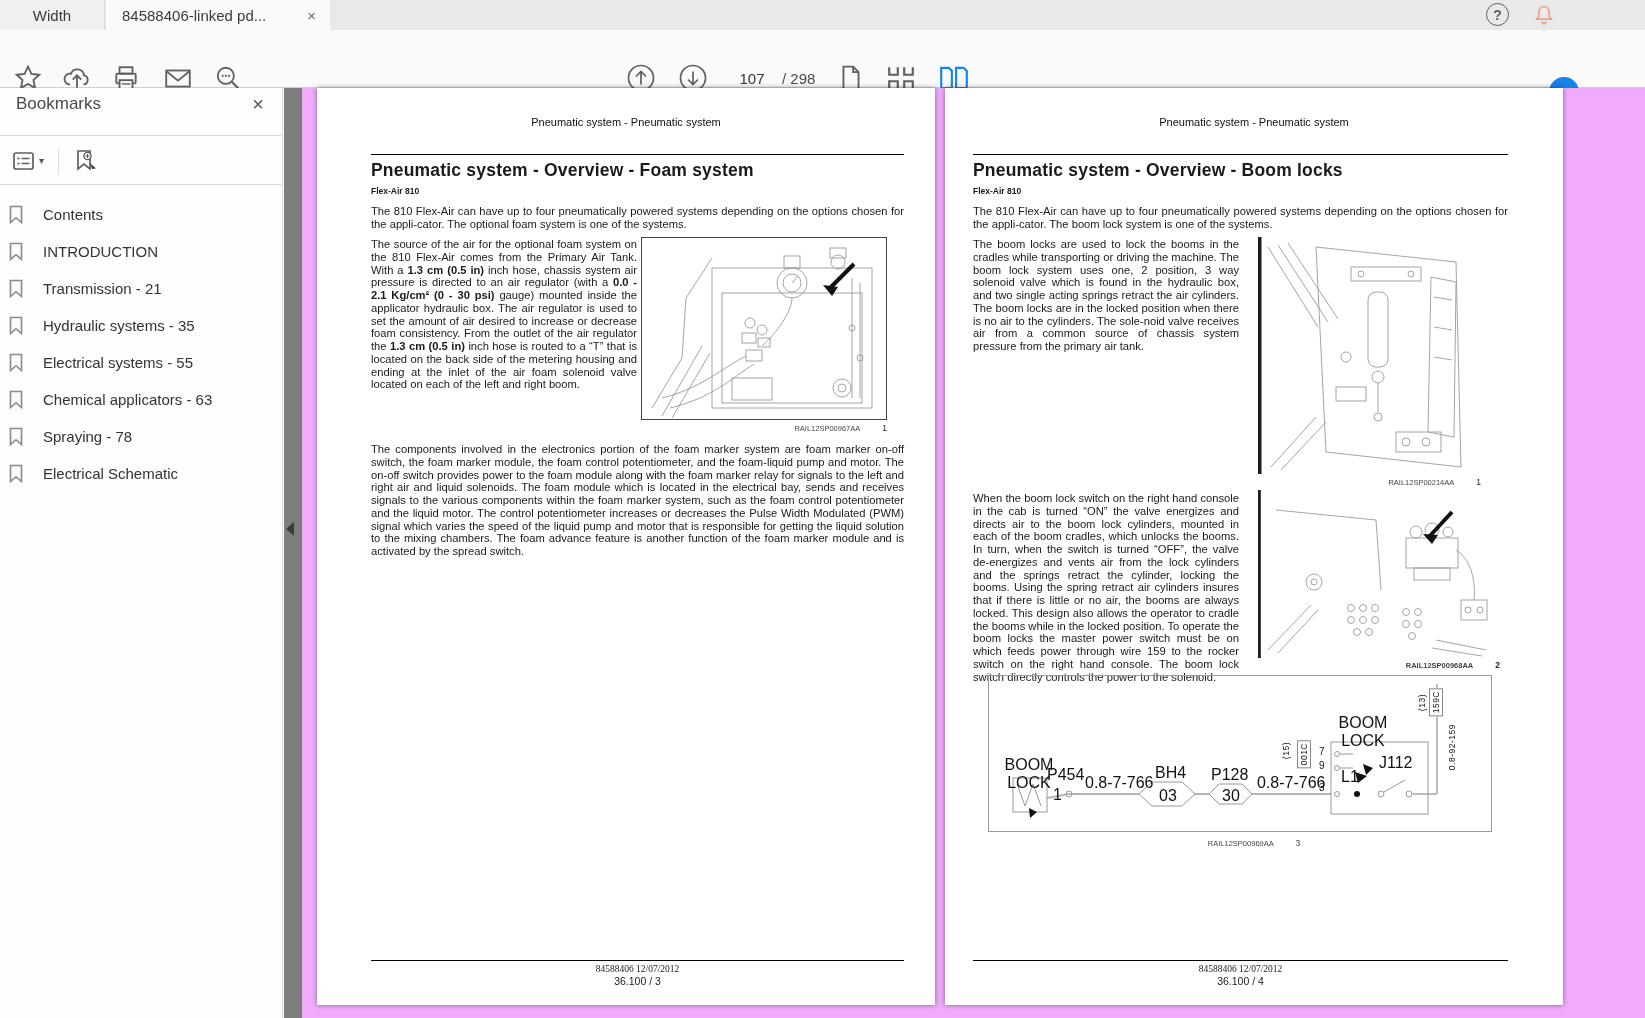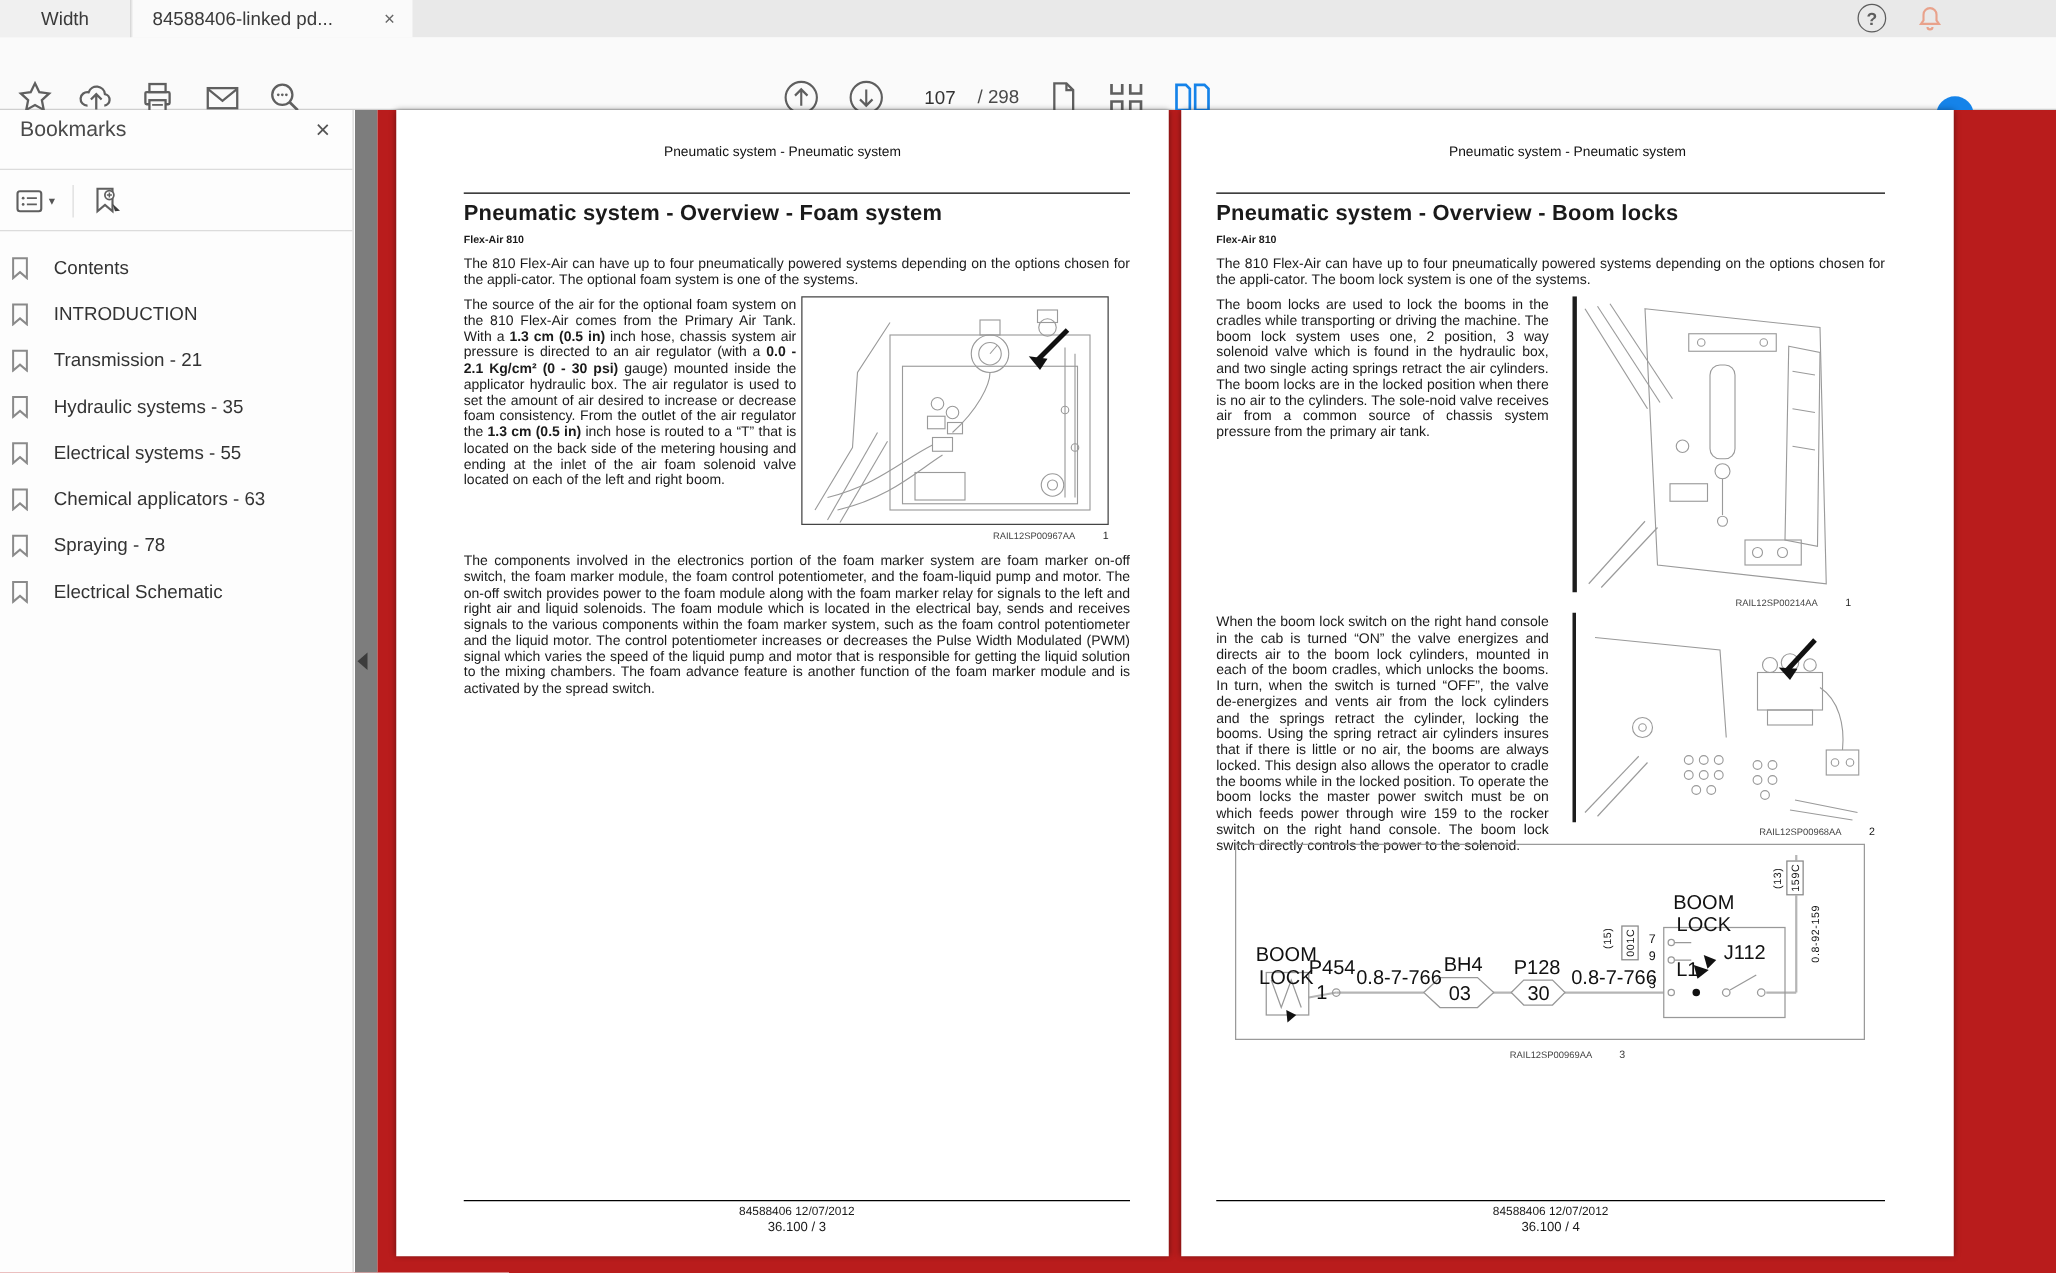--- a/index.html
+++ b/index.html
@@ -43,36 +43,36 @@
   .sb-item svg { flex:0 0 auto; margin-right:11px; }
   .sb-item .lbl { font-size:15px; color:#333; padding:4px 8px; border-radius:1px; }
   .sb-item.selected .lbl { background:#d9d9d9; }
 
   
   .splitter { position:absolute; left:284px; top:88px; width:18px; height:930px; background:#7d7d7d; cursor:col-resize; }
   .collapse { position:absolute; left:2px; top:434px; width:0; height:0; border-top:7px solid transparent; border-bottom:7px solid transparent;
     border-right:8px solid #3c3c3c; cursor:pointer; }
 
   
-  .canvas { position:absolute; left:302px; top:88px; width:1343px; height:930px; background:#b91c1c; }
+  .canvas { position:absolute; left:302px; top:88px; width:1343px; height:930px; background:#f0abfc; }
   .page { position:absolute; top:0; width:618px; height:917px; background:#fff; box-shadow:0 0 5px rgba(0,0,0,.45); color:#1a1a1a; }
   .page-left { left:15px; }
   .page-right { left:643px; }
   .run-head { position:absolute; top:28px; left:0; width:100%; text-align:center; font-size:11px; color:#111; }
   .t-rule { position:absolute; height:0; border-top:1.2px solid #000; }
   .sec-title { position:absolute; font-size:17.5px; font-weight:bold; letter-spacing:.2px; white-space:nowrap; }
   .model { position:absolute; font-size:8.5px; font-weight:bold; }
   .para { position:absolute; font-size:11.2px; line-height:1.14; text-align:justify; }
   .figure { position:absolute; background:#fff; }
   .figure.framed { border:1px solid #444; }
   .figcap { position:absolute; display:flex; justify-content:flex-end; align-items:baseline; font-size:7.5px; color:#444; }
   .figcap .num { margin-left:22px; font-size:8.5px; color:#222; }
   .pfoot { position:absolute; top:872px; text-align:center; }
   .pfoot .rule { border-top:1px solid #000; margin-bottom:3px; }
-  .pfoot .l1 { font-size:9.5px; }
+  .pfoot .l1 { font-size:9.5px;font-family:Liberation Serif, serif; }
   .pfoot .l2 { font-size:10.5px; margin-top:1px; }
 
   
   .diagram { position:absolute; left:43px; top:587px; width:504px; height:157px; border:1px solid #9a9a9a; }
   .diagram svg { position:absolute; left:0; top:0; }
   .dlab { position:absolute; font-size:16px; color:#111; white-space:nowrap; }
   .dlab.small { font-size:10px; }
   .dlab.center { text-align:center; white-space:normal; line-height:1.15; }
   .vtext { writing-mode:vertical-rl; transform:rotate(180deg); font-size:8.5px; letter-spacing:.5px; }
   .vbox { border:1px solid #888; padding:2px 1px; background:#fff; }
@@ -397,21 +397,21 @@
             <circle cx="150" cy="134" r="3.5"></circle>
               <circle cx="162" cy="134" r="3.5"></circle>
               <circle cx="156" cy="146" r="3.5"></circle>
           </g>
           <g stroke="#111" stroke-width="4" fill="#111">
             <line x1="196" y1="22" x2="172" y2="48"></line>
             <path d="M176 54 L167 44 L182 45 z" stroke-width="0"></path>
           </g>
         </svg>
       </div>
-      <div class="figcap" style="left:311px; top:572px; width:244px;">
+      <div class="figcap" style="left:311px; top:572px; width:244px;font-weight:bold;">
         <span>RAIL12SP00968AA</span>
         <span class="num">2</span>
       </div>
 
       <div class="diagram">
         <svg width="502" height="155" viewBox="0 0 502 155">
           <g fill="none" stroke="#b5b5b5" stroke-width="1.8">
             <line x1="80" y1="118" x2="150" y2="118"></line>
             <line x1="205" y1="118" x2="342" y2="118"></line>
             <line x1="424" y1="118" x2="448" y2="118"></line>

